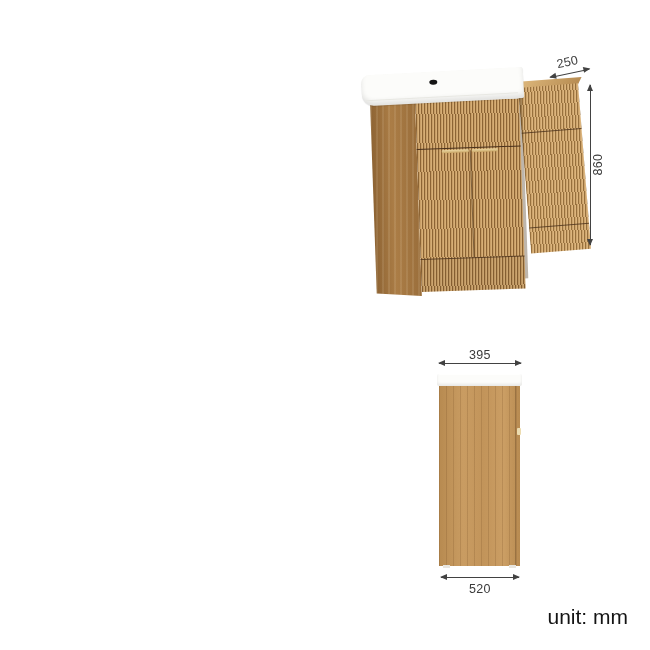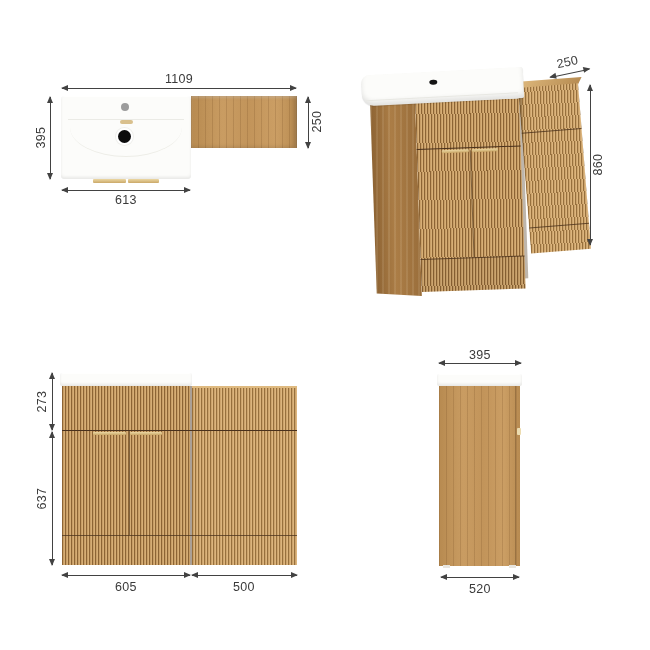--- a/index.html
+++ b/index.html
@@ -33,47 +33,20 @@
   .groove{position:absolute;background:#4a311c;height:1px;}
   
   .sinkwhite{background:#fcfcfa;box-shadow:inset 0 -2px 3px rgba(0,0,0,.08),inset 0 1px 1px rgba(255,255,255,.9);}
   .note{position:absolute;font-size:21px;color:#141414;}
 </style>
 </head>
 <body>
 
 <div class="canvas">
 
-  <div class="abs" style="left:0;top:0;width:340px;height:220px;">
-
-    <div class="dimh" style="left:62px;top:88px;width:234px;"></div>
-    <span class="dlabel" style="left:159px;top:72px;width:40px;">1109</span>
-
-    <div class="dimv" style="left:50px;top:97px;height:82px;"></div>
-    <span class="dlabel v" style="left:29px;top:130px;width:24px;">395</span>
-
-    <div class="abs sinkwhite" style="left:61px;top:96px;width:130px;height:83px;border-radius:3px;">
-      <div class="abs" style="left:7px;top:23px;width:116px;height:1px;background:#ebebe6;"></div>
-      <div class="abs" style="left:9px;top:28px;width:112px;height:32px;border-bottom:1px solid #ededE7;border-radius:0 0 50% 50%/0 0 90% 90%;"></div>
-      <div class="abs" style="left:60px;top:7px;width:8px;height:8px;border-radius:50%;background:#9c9c9c;"></div>
-      <div class="abs" style="left:59px;top:24px;width:13px;height:4px;border-radius:2px;background:#d9c08d;"></div>
-      <div class="abs" style="left:57px;top:34px;width:13px;height:13px;border-radius:50%;background:#0b0b0b;box-shadow:0 0 0 2px #ffffff,0 0 0 3px #f0f0ec;"></div>
-    </div>
-
-    <div class="abs gold" style="left:93px;top:179px;width:33px;height:4px;border-radius:1px;"></div>
-    <div class="abs gold" style="left:128px;top:179px;width:31px;height:4px;border-radius:1px;"></div>
-
-    <div class="abs wood-smooth" style="left:191px;top:96px;width:106px;height:52px;box-shadow:inset -3px 0 5px rgba(0,0,0,.18),inset 0 2px 3px rgba(255,255,255,.25);"></div>
-
-    <div class="dimv" style="left:308px;top:97px;height:51px;"></div>
-    <span class="dlabel v" style="left:305px;top:114px;width:24px;">250</span>
-
-    <div class="dimh" style="left:62px;top:190px;width:128px;"></div>
-    <span class="dlabel" style="left:106px;top:193px;width:40px;">613</span>
-  </div>
 
   <div class="abs" style="left:340px;top:40px;width:280px;height:270px;">
 
     <div class="abs" style="left:25px;top:30px;width:225px;height:230px;transform:rotate(-2deg);">
 
       <div class="abs" style="left:160px;top:12px;width:60px;height:172px;transform:rotate(-2.5deg);">
         <div class="abs" style="left:0;top:0;width:60px;height:7px;background:linear-gradient(100deg,#dcb67a,#b78c52);transform:skewX(-30deg);transform-origin:bottom left;"></div>
         <div class="abs slats-light" style="left:0;top:6px;width:60px;height:166px;">
           <div class="groove" style="left:0;top:45px;width:60px;opacity:.8;"></div>
           <div class="groove" style="left:0;top:140px;width:60px;opacity:.8;"></div>
@@ -101,60 +74,34 @@
 
     <div class="abs" style="left:208px;top:15px;width:40px;transform:rotate(-12deg);">
       <span class="dlabel" style="position:static;display:block;width:40px;">250</span>
       <div class="dimh" style="position:relative;margin-top:3px;width:40px;"></div>
     </div>
 
     <div class="dimv" style="left:250px;top:45px;height:160px;"></div>
     <span class="dlabel v" style="left:246px;top:117px;width:24px;">860</span>
   </div>
 
-  <div class="abs" style="left:0;top:340px;width:340px;height:270px;">
-
-    <div class="dimv" style="left:52px;top:33px;height:57px;"></div>
-    <span class="dlabel v" style="left:30px;top:54px;width:24px;">273</span>
-
-    <div class="dimv" style="left:52px;top:92px;height:133px;"></div>
-    <span class="dlabel v" style="left:30px;top:151px;width:24px;">637</span>
-
-    <div class="abs sinkwhite" style="left:60px;top:33px;width:132px;height:13px;border-radius:2px;"></div>
-
-    <div class="abs slats" style="left:62px;top:46px;width:128px;height:179px;"></div>
-
-    <div class="abs slats-light" style="left:192px;top:46px;width:105px;height:179px;box-shadow:inset 0 2px 0 #dfba80;"></div>
-
-    <div class="abs" style="left:190px;top:46px;width:2px;height:179px;background:rgba(70,45,20,.45);"></div>
-
-    <div class="groove" style="left:62px;top:90px;width:235px;"></div>
-    <div class="abs gold" style="left:93px;top:92px;width:33px;height:3px;border-radius:1px;"></div>
-    <div class="abs gold" style="left:130px;top:92px;width:32px;height:3px;border-radius:1px;"></div>
-    <div class="abs" style="left:129px;top:91px;width:1px;height:104px;background:rgba(60,40,20,.5);"></div>
-    <div class="groove" style="left:62px;top:195px;width:235px;opacity:.75;"></div>
-
-    <div class="dimh" style="left:62px;top:235px;width:128px;"></div>
-    <span class="dlabel" style="left:106px;top:240px;width:40px;">605</span>
-    <div class="dimh" style="left:192px;top:235px;width:105px;"></div>
-    <span class="dlabel" style="left:224px;top:240px;width:40px;">500</span>
-  </div>
 
   <div class="abs" style="left:400px;top:340px;width:220px;height:270px;">
 
     <span class="dlabel" style="left:60px;top:8px;width:40px;">395</span>
     <div class="dimh" style="left:39px;top:23px;width:82px;"></div>
 
     <div class="abs sinkwhite" style="left:37px;top:34px;width:85px;height:12px;border-radius:2px;"></div>
 
     <div class="abs wood-smooth" style="left:39px;top:46px;width:81px;height:180px;">
       <div class="abs" style="left:76px;top:0;width:1px;height:180px;background:rgba(90,60,30,.35);"></div>
       <div class="abs" style="left:78px;top:42px;width:4px;height:7px;background:#ecdcb0;border-radius:1px;"></div>
       <div class="abs" style="left:4px;bottom:-2px;width:7px;height:3px;background:#e8e5de;"></div>
       <div class="abs" style="left:70px;bottom:-2px;width:7px;height:3px;background:#e8e5de;"></div>
     </div>
 
     <div class="dimh" style="left:41px;top:237px;width:78px;"></div>
     <span class="dlabel" style="left:60px;top:242px;width:40px;">520</span>
   </div>
 
+  <div class="note" style="left:480px;top:605px;width:148px;text-align:right;">unit: mm</div>
 
 </div>
 
 </body></html>

